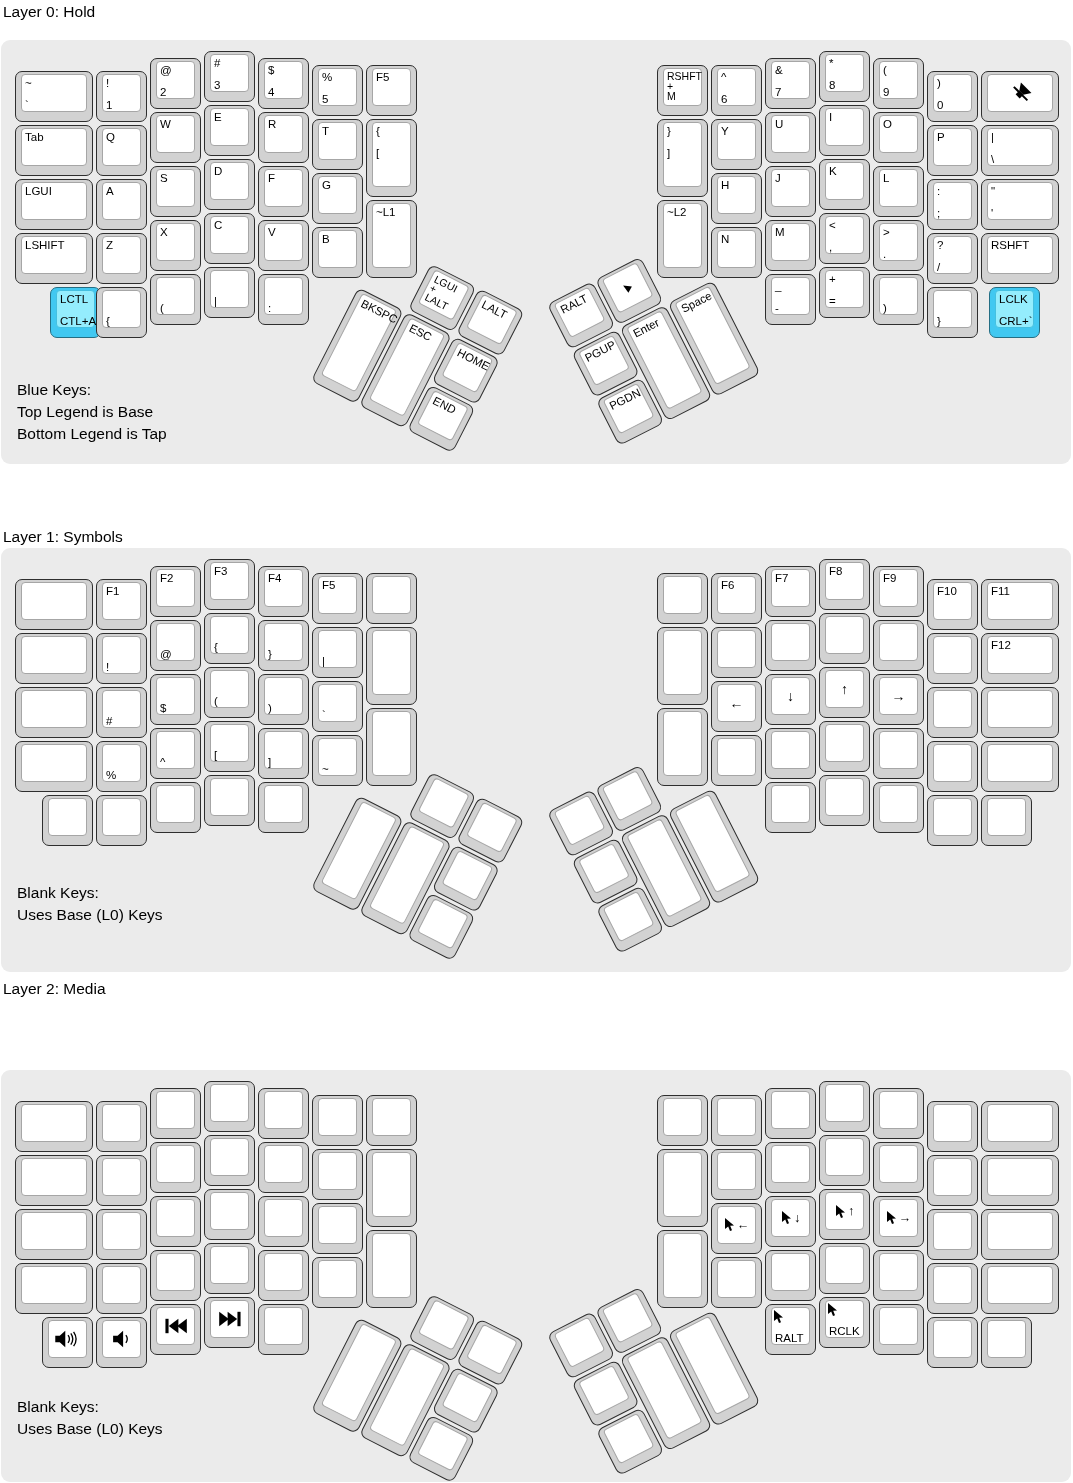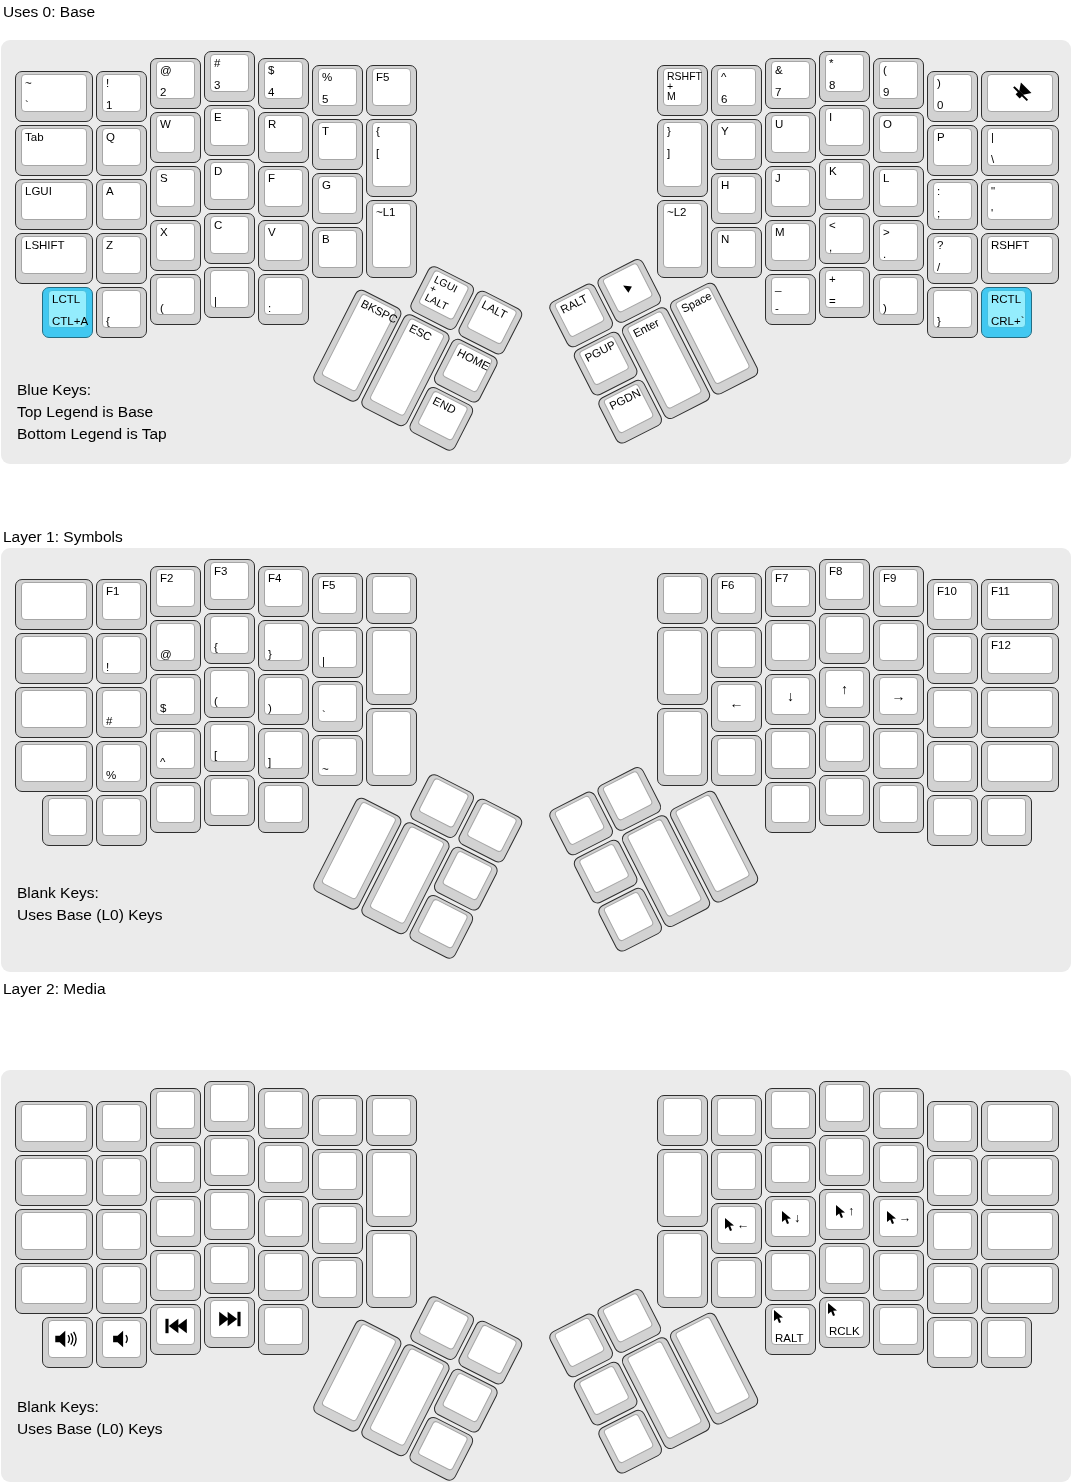--- a/index.html
+++ b/index.html
@@ -13,40 +13,40 @@
   .c0{top:339px}.c1{top:334px}.c2{top:326px}
   .zone{position:absolute;transform-origin:0 0;width:0;height:0;}
   .lm{left:13px;top:10px}
   .rm{left:655px;top:10px}
   .lt{left:357px;top:246px;transform:rotate(27deg)}
   .rt{left:569px;top:312px;transform:rotate(-27deg)}
   .key{position:absolute;background:var(--edge,#d2d2d2);border:1.5px solid var(--kborder,#2e2e2e);
        border-radius:7px;box-sizing:border-box;}
   .key .cap{position:absolute;left:5px;right:5px;top:2px;bottom:9px;background:var(--face,#fff);
        border:1px solid var(--fborder,#a6a6a6);border-radius:4px;}
-  .key.blue{background:var(--bedge,#41c8f1);border-color:var(--bborder,#246e84);}
+  .key.blue{background:var(--bedge,#41c8f1);border-color:var(--bborder,#246e84);margin-left:8px;}
   .key.blue .cap{background:var(--bface,#94edfd);border-color:var(--bfborder,#45c0e0);}
   .leg{position:absolute;left:9px;font-size:11.5px;line-height:11px;white-space:pre;z-index:2;}
   .leg.t{top:6px}
   .leg.b{top:28px}
   .leg.l3a{top:5px}.leg.l3b{top:15px}.leg.l3c{top:25px}
   .l3{font-size:10.5px;line-height:10px;}
   .cwrap{position:absolute;left:0;right:0;top:0;bottom:7px;display:flex;align-items:center;
          justify-content:center;gap:2px;z-index:2;}
   .carr{font-size:14px;}
   .msarr{font-size:12.5px;}
   .icpos{position:absolute;left:7px;top:4px;z-index:2;}
   svg{display:block}
 </style>
 </head>
 <body>
 
 <div class="page" style="--bg: #ffffff; --panel: #ebebeb; --edge: #d2d2d2; --face: #ffffff; --kborder: #2e2e2e; --fborder: #a6a6a6; --bedge: #41c8f1; --bface: #94edfd; --bborder: #246e84; --bfborder: #45c0e0;">
 
-  <h2 class="layer-title t0">Uses 0: Base</h2>
+  <h2 class="layer-title t0">Layer 0: Hold</h2>
   <div class="panel p0">
     <div class="caption c0">
       <div>Blue Keys:</div>
       <div>Top Legend is Base</div>
       <div>Bottom Legend is Tap</div>
     </div>
   <div class="zone lm">
         <div class="key" style="left: 1px; top: 21.25px; width: 78px; height: 51px;">
           <div class="cap"></div>
           <div class="leg t">~</div>
@@ -328,21 +328,21 @@
           <div class="cap"></div>
           <div class="leg t">"</div>
           <div class="leg b">'</div>
         </div>
         <div class="key" style="left: 325px; top: 183.25px; width: 78px; height: 51px;">
           <div class="cap"></div>
           <div class="leg t">RSHFT</div>
         </div>
         <div class="key blue" style="left: 325px; top: 237.25px; width: 51px; height: 51px;">
           <div class="cap"></div>
-          <div class="leg t">RCTL</div>
+          <div class="leg t">LCLK</div>
           <div class="leg b">CRL+`</div>
         </div>
       </div>
       <div class="zone lt">
         <div class="key" style="left: 55px; top: -53px; width: 51px; height: 51px;">
           <div class="cap"></div>
           <div class="leg l3a l3">LGUI</div>
           <div class="leg l3b l3">+</div>
           <div class="leg l3c l3">LALT</div>
         </div>

